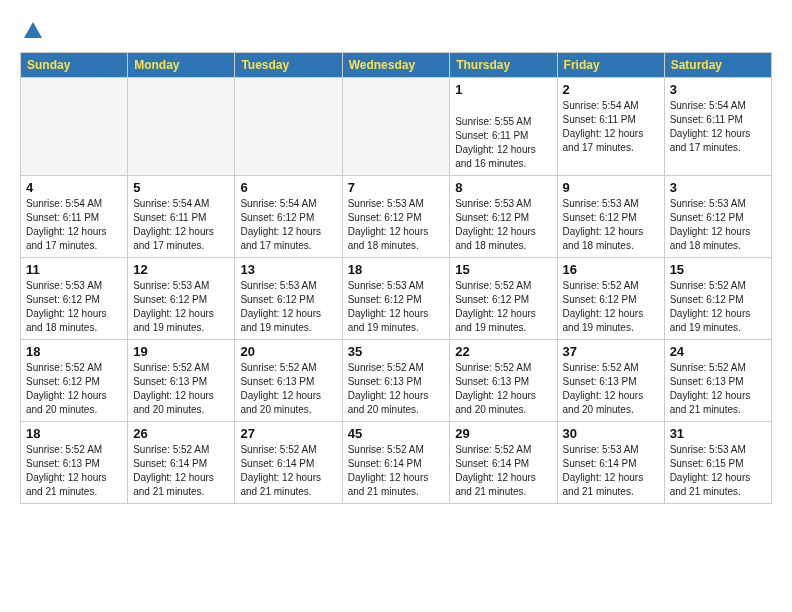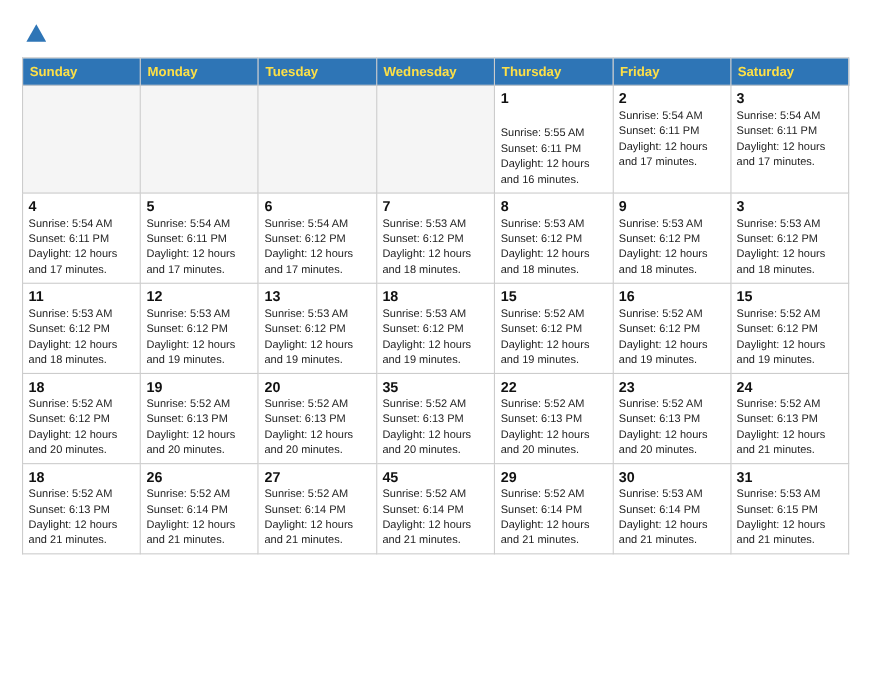--- a/index.html
+++ b/index.html
@@ -274,21 +274,21 @@
 and 20 minutes.</div>
         </td>
         <td>
           <div class="day-number">22</div>
           <div class="day-info" style="white-space: pre-line;">Sunrise: 5:52 AM
 Sunset: 6:13 PM
 Daylight: 12 hours
 and 20 minutes.</div>
         </td>
         <td>
-          <div class="day-number">23</div>
+          <div class="day-number">37</div>
           <div class="day-info" style="white-space: pre-line;">Sunrise: 5:52 AM
 Sunset: 6:13 PM
 Daylight: 12 hours
 and 20 minutes.</div>
         </td>
         <td>
           <div class="day-number">24</div>
           <div class="day-info" style="white-space: pre-line;">Sunrise: 5:52 AM
 Sunset: 6:13 PM
 Daylight: 12 hours

